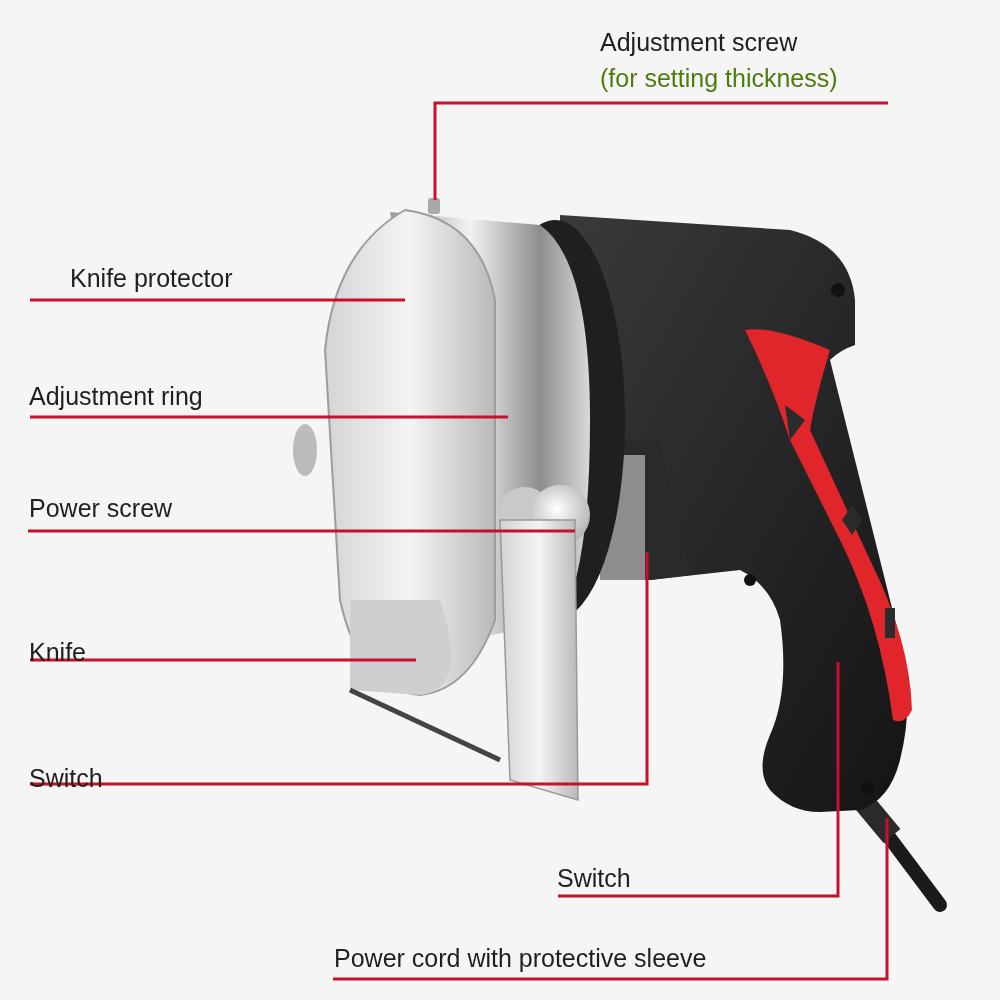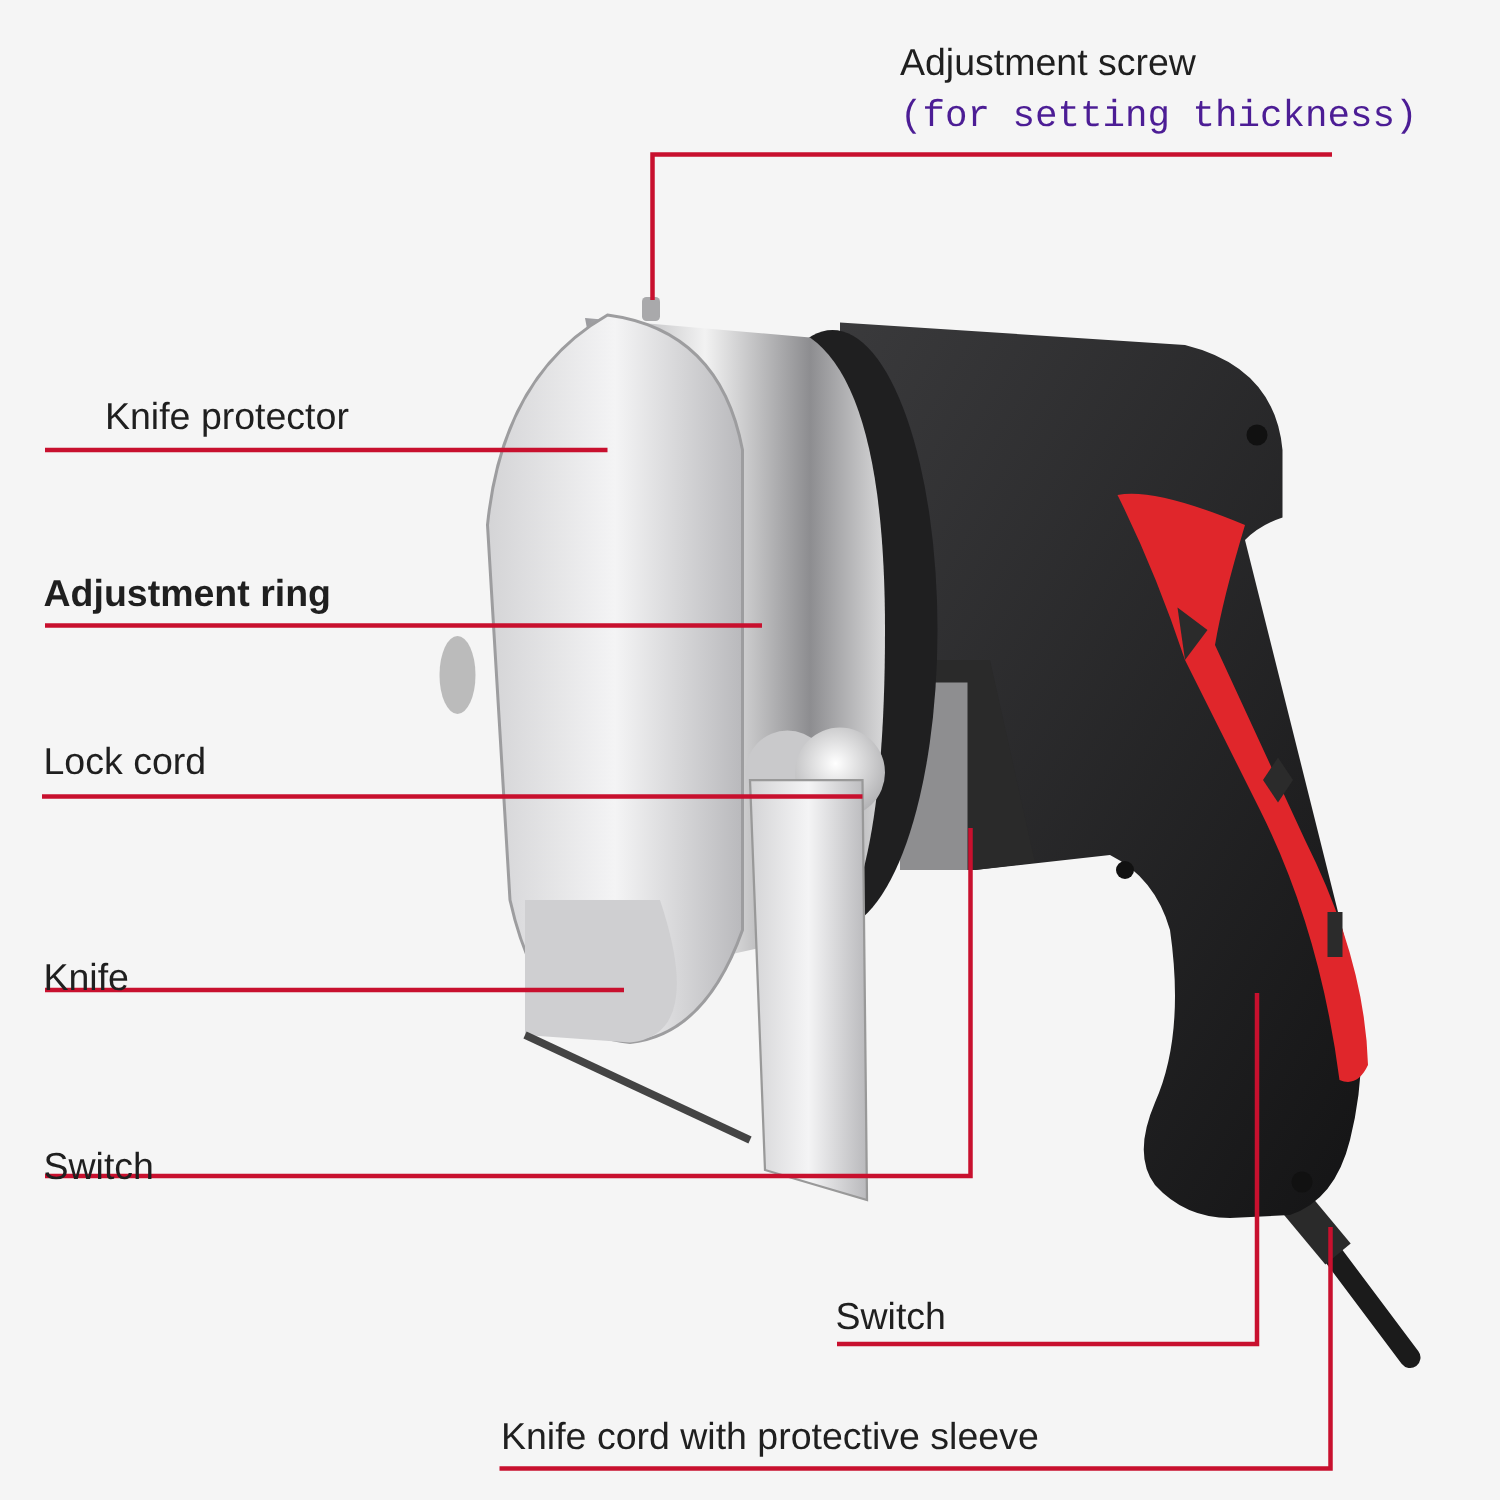--- a/index.html
+++ b/index.html
@@ -1,19 +1,19 @@
 <!DOCTYPE html>
 <html><head>
 <meta charset="utf-8">
 <style>
   html, body { margin:0; padding:0; }
   body { width:1000px; height:1000px; background:#f5f5f5; position:relative; overflow:hidden;
          font-family:"Liberation Sans", sans-serif; }
   .label { position:absolute; font-size:25px; color:#1f1f1f; white-space:nowrap; line-height:1.15; }
-  .label.sub { color:#4c1d95;font-family:Liberation Mono, monospace; }
+  .label.sub { color:#4d7c0f; }
   svg.art { position:absolute; left:0; top:0; }
 </style>
 </head>
 <body>
 
 <svg class="art" width="1000" height="1000" viewBox="0 0 1000 1000">
   <defs>
     <linearGradient id="steel" x1="0" x2="1" y1="0" y2="0">
       <stop offset="0" stop-color="#d4d4d6"></stop>
       <stop offset="0.5" stop-color="#f4f4f5"></stop>
@@ -81,18 +81,18 @@
     <line x1="30" y1="660" x2="416" y2="660"></line>
     <polyline points="30,784 647,784 647,552"></polyline>
     <polyline points="558,896 838,896 838,662"></polyline>
     <polyline points="333,979 887,979 887,818"></polyline>
   </g>
 </svg>
 
 <div class="label" style="left:600px;top:28px;">Adjustment screw</div>
 <div class="label sub" style="left:600px;top:64px;">(for setting thickness)</div>
 <div class="label" style="left:30px;top:264px;margin-left:40px;">Knife protector</div>
-<div class="label" style="left:29px;top:382px;font-weight:bold;">Adjustment ring</div>
-<div class="label" style="left:29px;top:494px;">Lock cord</div>
+<div class="label" style="left:29px;top:382px;">Adjustment ring</div>
+<div class="label" style="left:29px;top:494px;">Power screw</div>
 <div class="label" style="left:29px;top:622px;margin-top:16px;">Knife</div>
 <div class="label" style="left:29px;top:764px;">Switch</div>
 <div class="label" style="left:557px;top:864px;">Switch</div>
-<div class="label" style="left:334px;top:944px;">Knife cord with protective sleeve</div>
+<div class="label" style="left:334px;top:944px;">Power cord with protective sleeve</div>
 
 </body></html>

